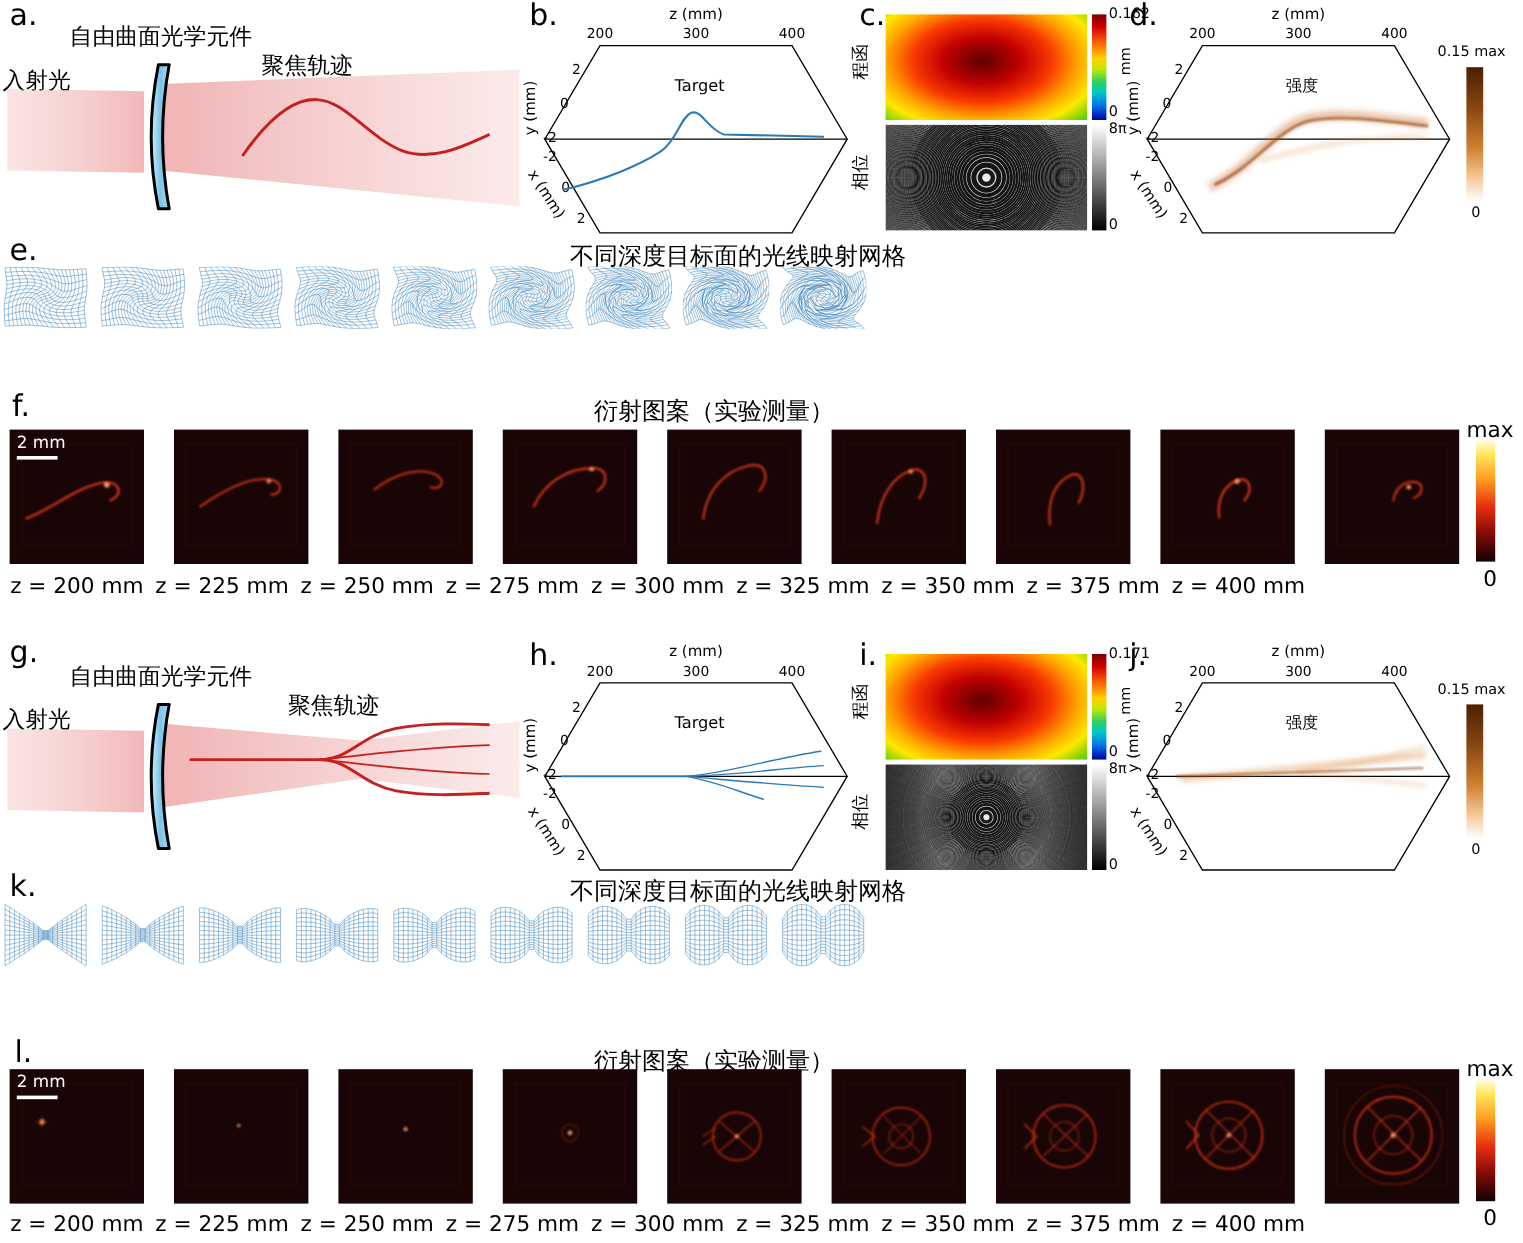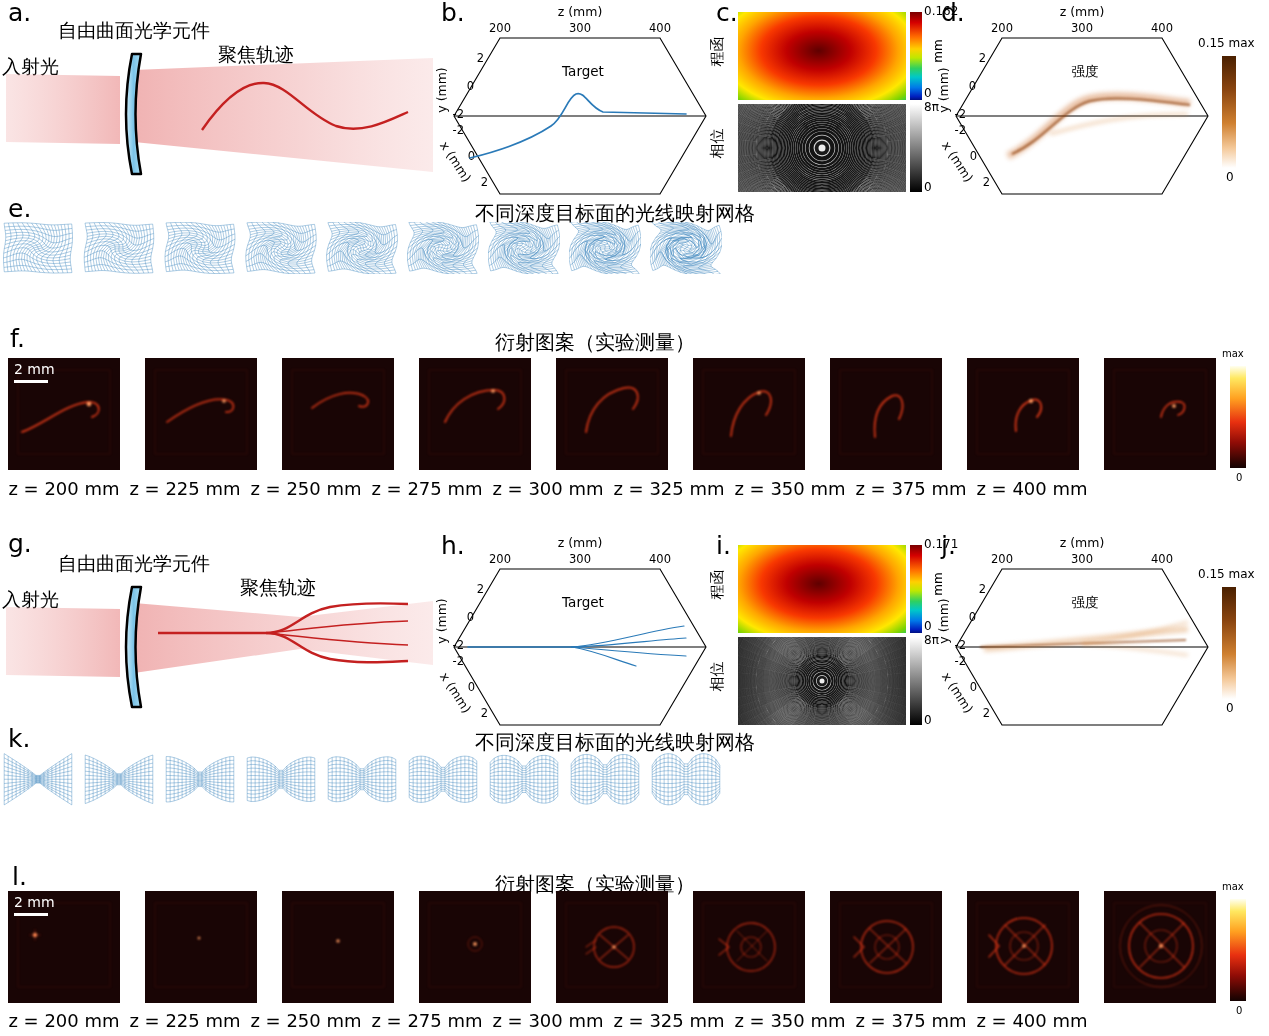--- a/index.html
+++ b/index.html
@@ -5,21 +5,21 @@
   *{margin:0;padding:0;box-sizing:border-box}
   html,body{background:#fff}
   body{font-family:"DejaVu Sans","Liberation Sans",sans-serif;color:#000}
   .fig{position:relative;width:1269px;height:1036px;background:#fff;overflow:hidden}
   .plabel{position:absolute;font-size:25px;font-weight:500;color:#000;line-height:1}
   .cn{position:absolute;font-size:19px;color:#000;white-space:nowrap}
   .rowtitle{position:absolute;text-align:center;font-size:20px;color:#000;white-space:nowrap}
   .vlabel{position:absolute;font-size:15px;white-space:nowrap;transform:rotate(-90deg);transform-origin:center}
   .small{font-size:11px}
   .cb-text{position:absolute;font-size:12px;white-space:nowrap}
-  .cb-big{font-size:10px}
+  .cb-big{font-size:18px}
   
   .p3d{position:absolute;width:268px;height:200px}
   .p3d svg{width:100%;height:100%;overflow:visible}
   .axline{fill:none;stroke:#000;stroke-width:1.1}
   .tk{font-size:11.5px;fill:#000}
   .lab{font-size:13.5px}
   .zlab{font-size:12.5px}
   .traj{stroke:#2a7ab8;fill:none;stroke-linecap:round}
   .heatA{stroke:#c55a10;fill:none;opacity:.4;filter:blur(2.5px)}
   .heatB{stroke:#8a3a05;fill:none;opacity:.65;filter:blur(1px)}

